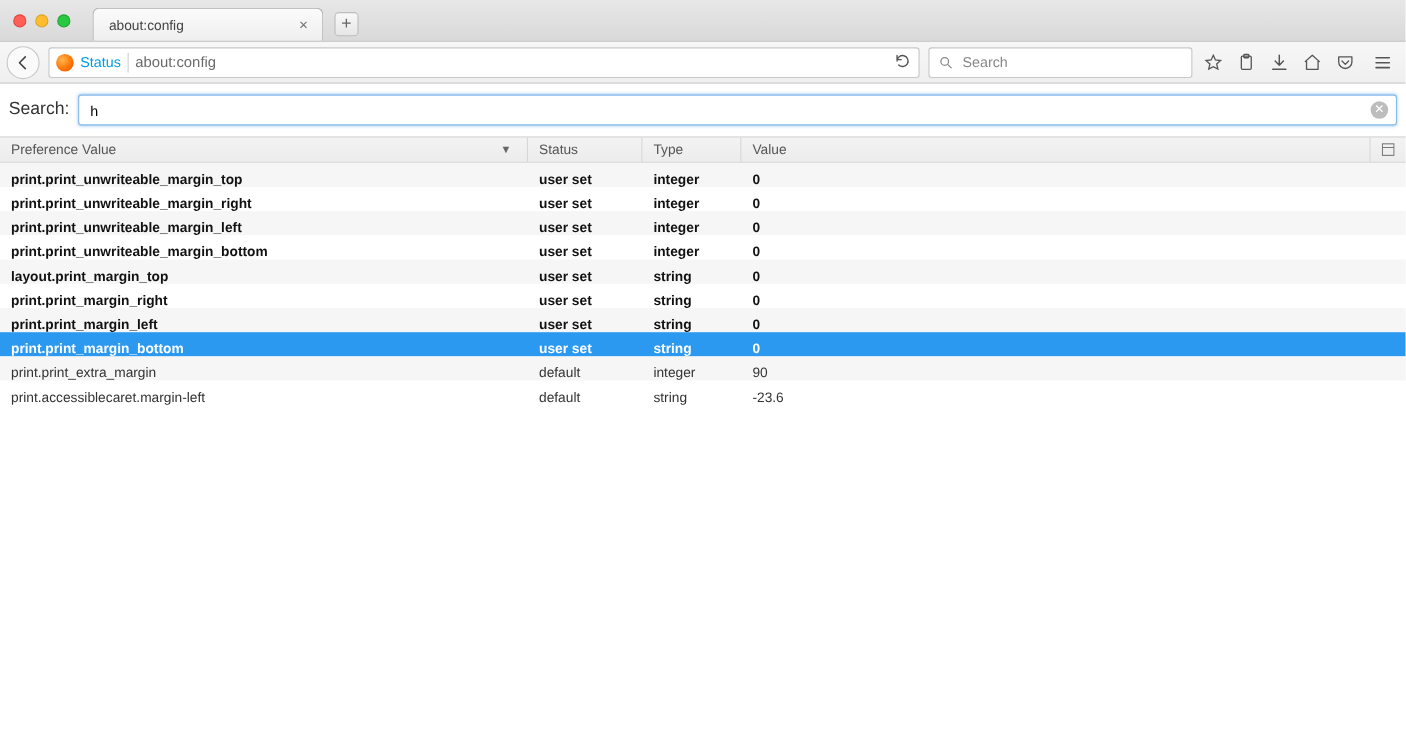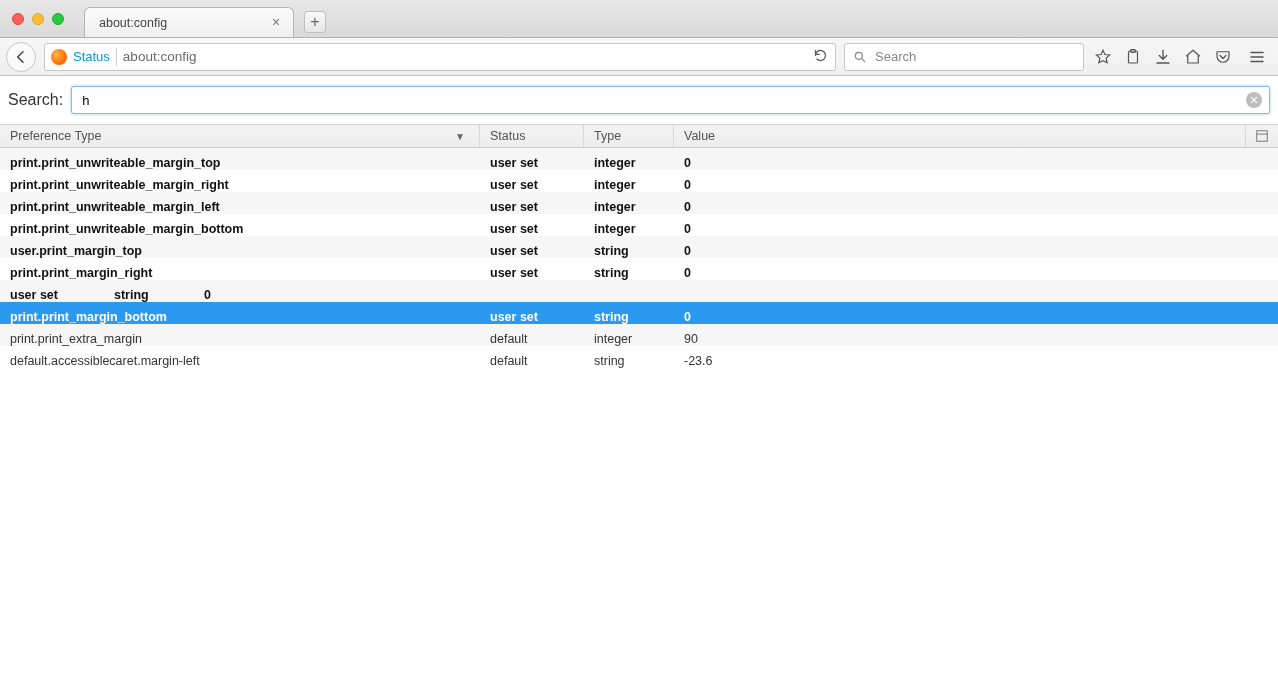--- a/index.html
+++ b/index.html
@@ -153,21 +153,21 @@
     <div class="cfg-input-wrap">
       <input class="cfg-input" type="text" value="h" style="">
       <span class="cfg-clear">
         <span>✕</span>
       </span>
     </div>
   </div>
 
   <div class="thead">
     <div class="th pref">
-      <span>Preference Type</span>
+      <span>Preference Value</span>
       <span class="sort-arrow">▼</span>
     </div>
     <div class="th status">
       <span>Status</span>
     </div>
     <div class="th type">
       <span>Type</span>
     </div>
     <div class="th value">
       <span>Value</span>
@@ -199,49 +199,50 @@
         <div class="c type">integer</div>
         <div class="c value">0</div>
       </div>
       <div class="row user">
         <div class="c pref">print.print_unwriteable_margin_bottom</div>
         <div class="c status">user set</div>
         <div class="c type">integer</div>
         <div class="c value">0</div>
       </div>
       <div class="row user">
-        <div class="c pref">user.print_margin_top</div>
+        <div class="c pref">layout.print_margin_top</div>
         <div class="c status">user set</div>
         <div class="c type">string</div>
         <div class="c value">0</div>
       </div>
       <div class="row user">
         <div class="c pref">print.print_margin_right</div>
         <div class="c status">user set</div>
         <div class="c type">string</div>
         <div class="c value">0</div>
       </div>
       <div class="row user">
+        <div class="c pref">print.print_margin_left</div>
         <div class="c status">user set</div>
         <div class="c type">string</div>
         <div class="c value">0</div>
       </div>
       <div class="row user selected">
         <div class="c pref">print.print_margin_bottom</div>
         <div class="c status">user set</div>
         <div class="c type">string</div>
         <div class="c value">0</div>
       </div>
       <div class="row default">
         <div class="c pref">print.print_extra_margin</div>
         <div class="c status">default</div>
         <div class="c type">integer</div>
         <div class="c value">90</div>
       </div>
       <div class="row default">
-        <div class="c pref">default.accessiblecaret.margin-left</div>
+        <div class="c pref">print.accessiblecaret.margin-left</div>
         <div class="c status">default</div>
         <div class="c type">string</div>
         <div class="c value">-23.6</div>
       </div>
     </div>
 
 </div>
 
 </body></html>

